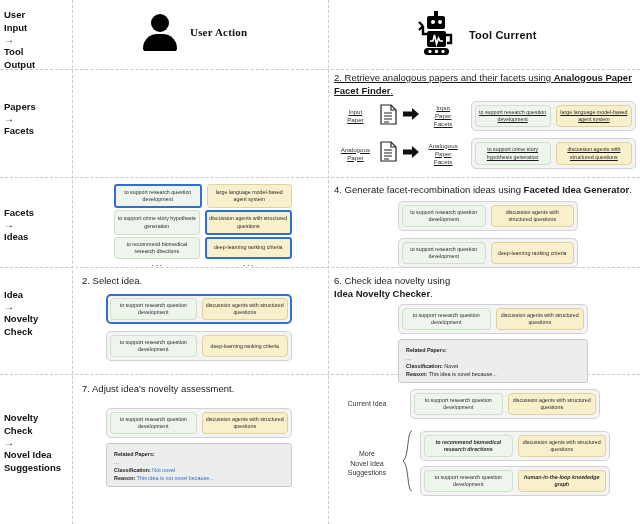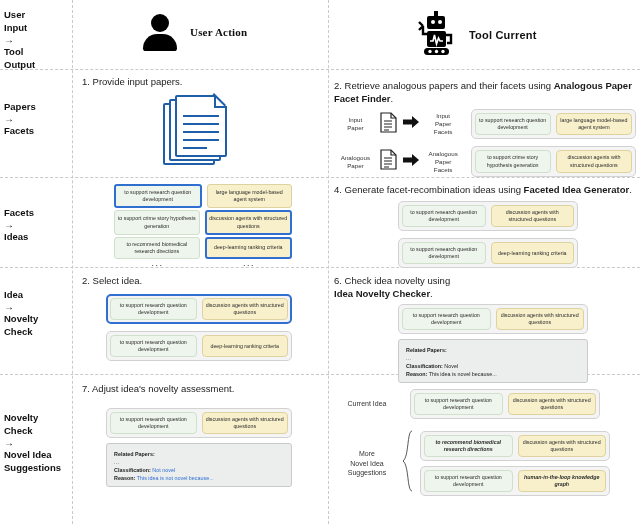--- a/index.html
+++ b/index.html
@@ -201,39 +201,22 @@
     </span>
     <span class="hdr-label">Tool Current</span>
   </div>
 
   <div class="rowlabel" style="top:100px;">
     <span>Papers</span>
     <span class="arrow">→</span>
     <span>Facets</span>
   </div>
 
-  <div class="panel" style="left:82px; top:76px; width:238px;">
-    <div class="step-title">1. Provide input papers.</div>
-    <div style="display:flex; justify-content:center; margin-top:2px;">
-      <div class="paperstack">
-        <div class="sheet s1"></div>
-        <div class="sheet s2"></div>
-        <div class="sheet s3">
-          <div class="corner"></div>
-        </div>
-        <div class="ln" style="left:20px; top:22px; width:36px;"></div>
-        <div class="ln" style="left:20px; top:30px; width:36px;"></div>
-        <div class="ln" style="left:20px; top:38px; width:36px;"></div>
-        <div class="ln" style="left:20px; top:46px; width:36px;"></div>
-        <div class="ln" style="left:20px; top:54px; width:24px;"></div>
-      </div>
-    </div>
-  </div>
-
-  <div class="panel" style="left:334px; top:80px; width:302px;">
+
+  <div class="panel" style="left:334px; top:72px; width:302px;text-decoration:underline;">
     <div class="step-title">
       <span>2. Retrieve analogous papers and their facets using </span><b>Analogous Paper Facet Finder</b><span>.</span>
     </div>
 
     <div style="display:flex; align-items:center; margin-top:3px;">
       <div class="minilabel" style="width:44px;">
         <span>Input</span><br>
         <span>Paper</span>
       </div>
       <span style="margin:0 3px;">

